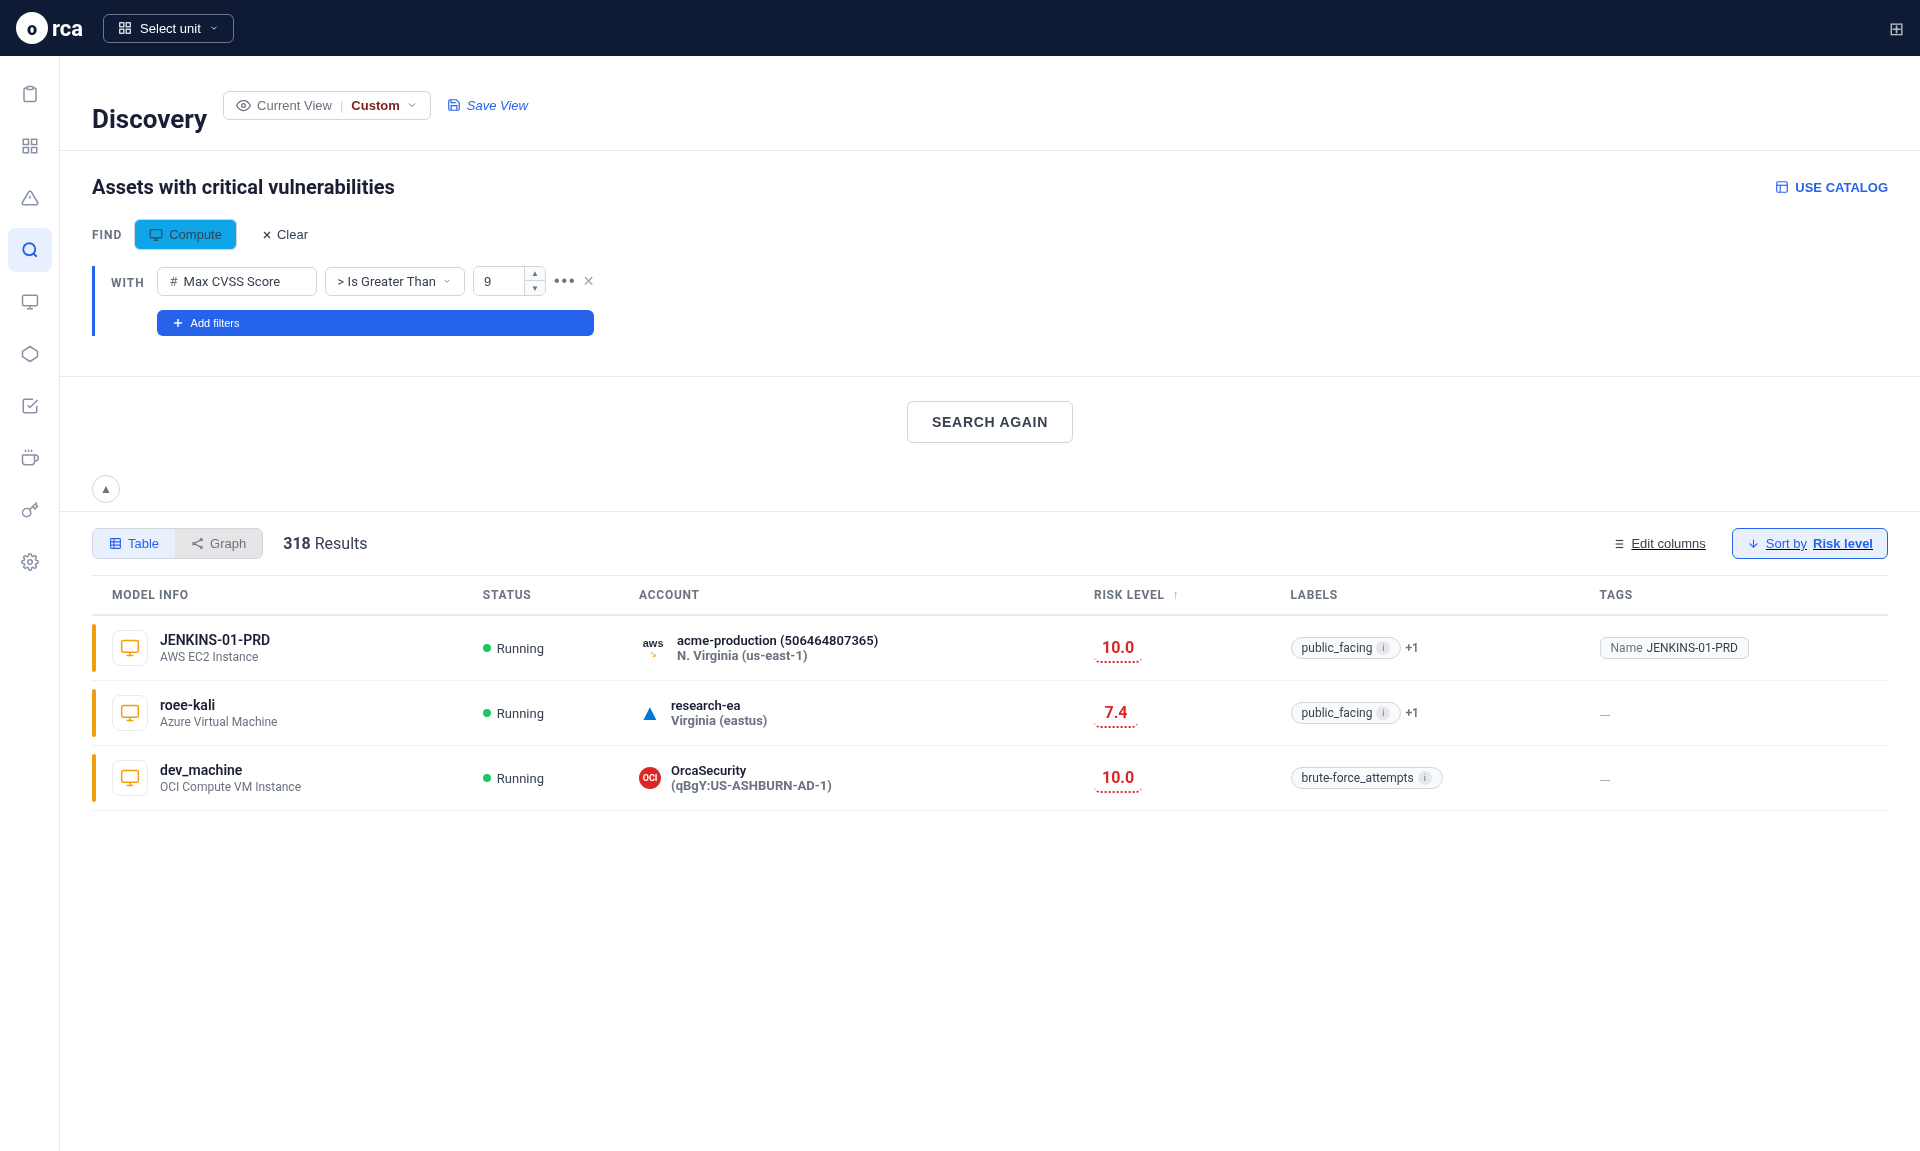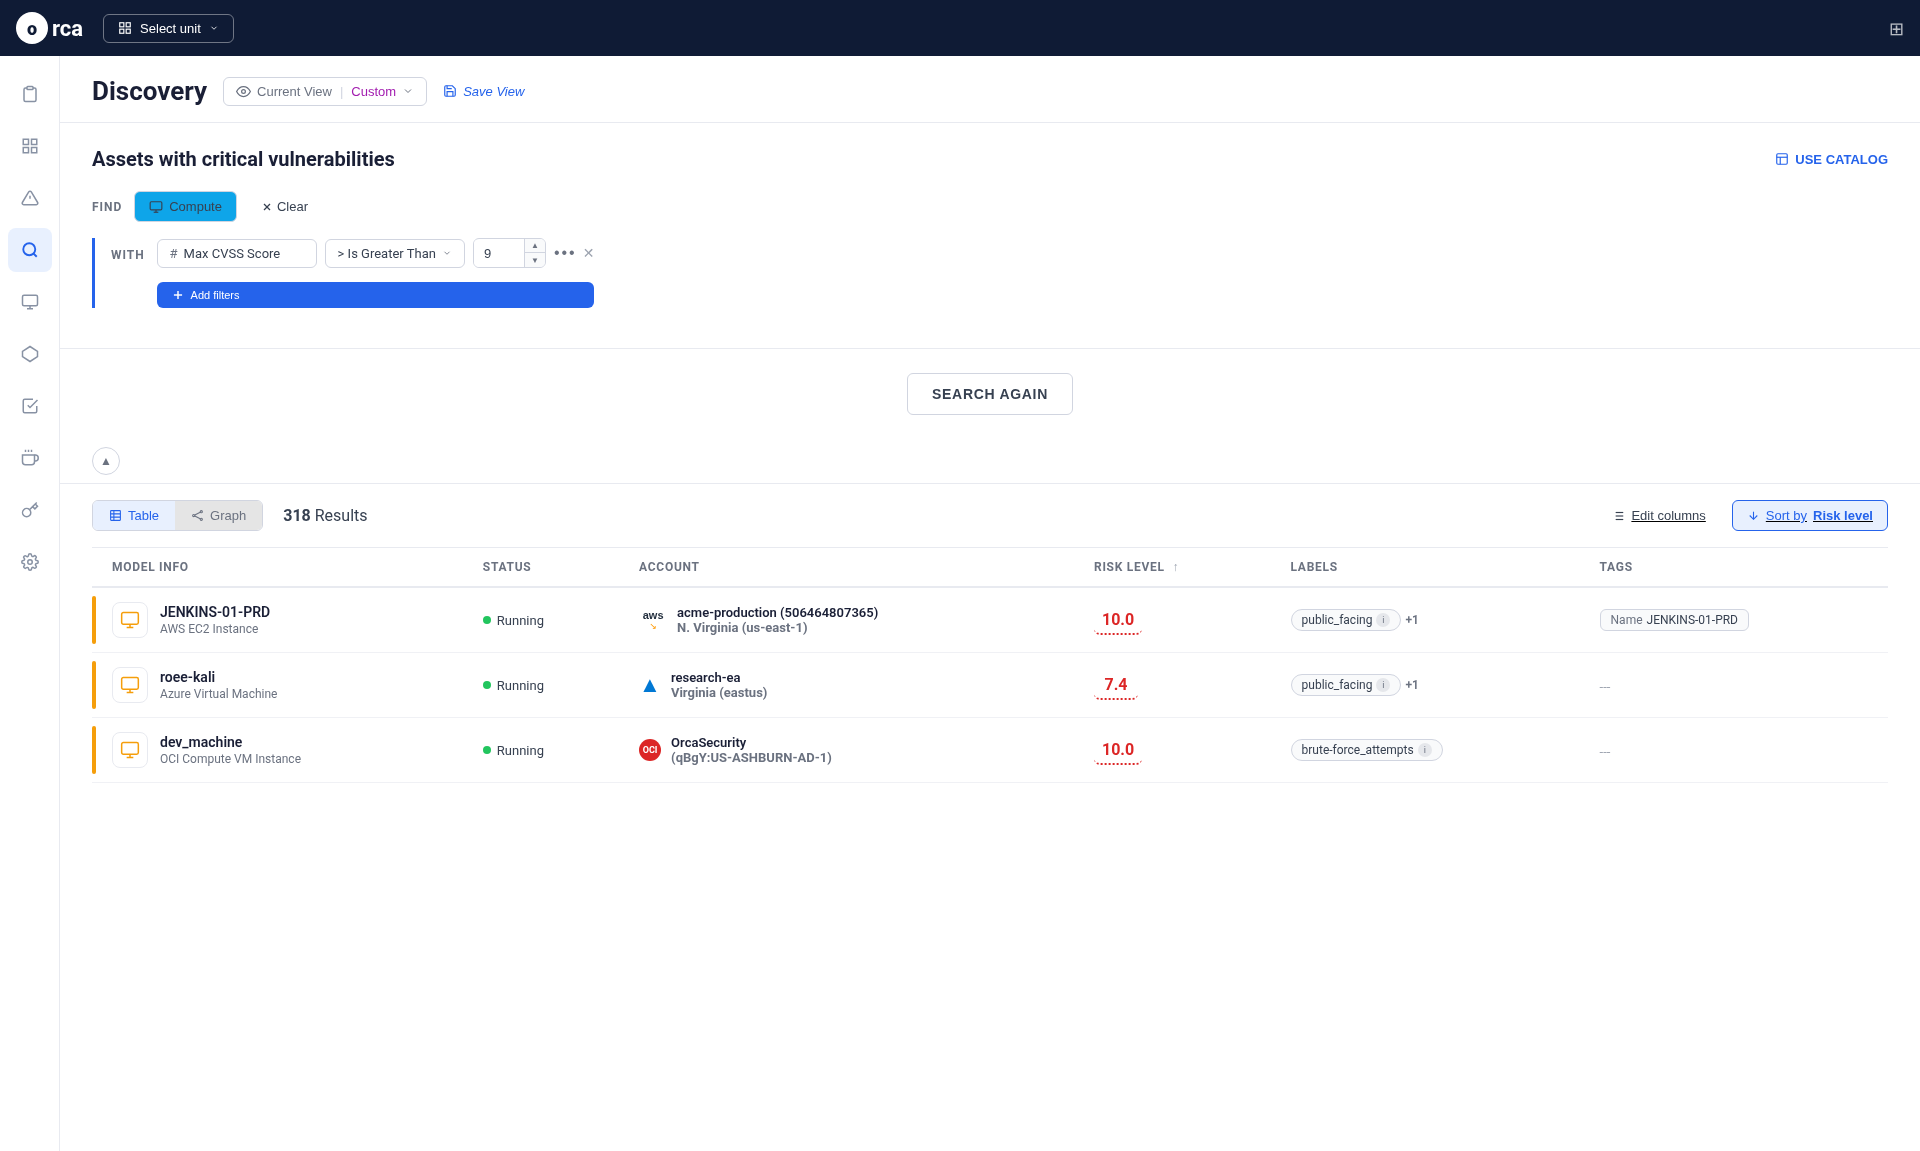--- a/index.html
+++ b/index.html
@@ -38,30 +38,30 @@
     .main {
       margin-top: 56px; margin-left: 60px; flex: 1; display: flex; flex-direction: column;
       overflow-y: auto; background: #fff;
     }
 
     
     .page-header {
       padding: 20px 32px 16px; border-bottom: 1px solid #e8eaf0;
       display: flex; align-items: center; gap: 16px; background: #fff;
     }
-    .page-title { font-size: 26px; font-weight: 700; color: #1a1f36; }
+    .page-title { font-size: 26px; font-weight: 700; color: #1a1f36; margin-top: 28px; }
     .current-view-btn {
       display: flex; align-items: center; gap: 6px;
       border: 1.5px solid #d1d5e0; border-radius: 6px;
       padding: 6px 12px; cursor: pointer; font-size: 13px; color: #374151;
       background: #fff;
     }
     .current-view-btn .eye-icon { color: #6b7280; font-size: 14px; }
     .current-view-btn .view-label { color: #6b7280; }
-    .current-view-btn .view-value { color: #a21caf; font-weight: 400; }
+    .current-view-btn .view-value { color: #7f1d1d; font-weight: 700; }
     .save-view-btn {
       display: flex; align-items: center; gap: 6px;
       background: none; border: none; color: #2563eb; font-size: 13px;
       cursor: pointer; font-weight: 500; font-style: italic;
     }
 
     
     .section { padding: 24px 32px; border-bottom: 1px solid #e8eaf0; }
     .section-header { display: flex; align-items: center; justify-content: space-between; margin-bottom: 20px; }
     .section-title { font-size: 20px; font-weight: 700; color: #1a1f36; }

